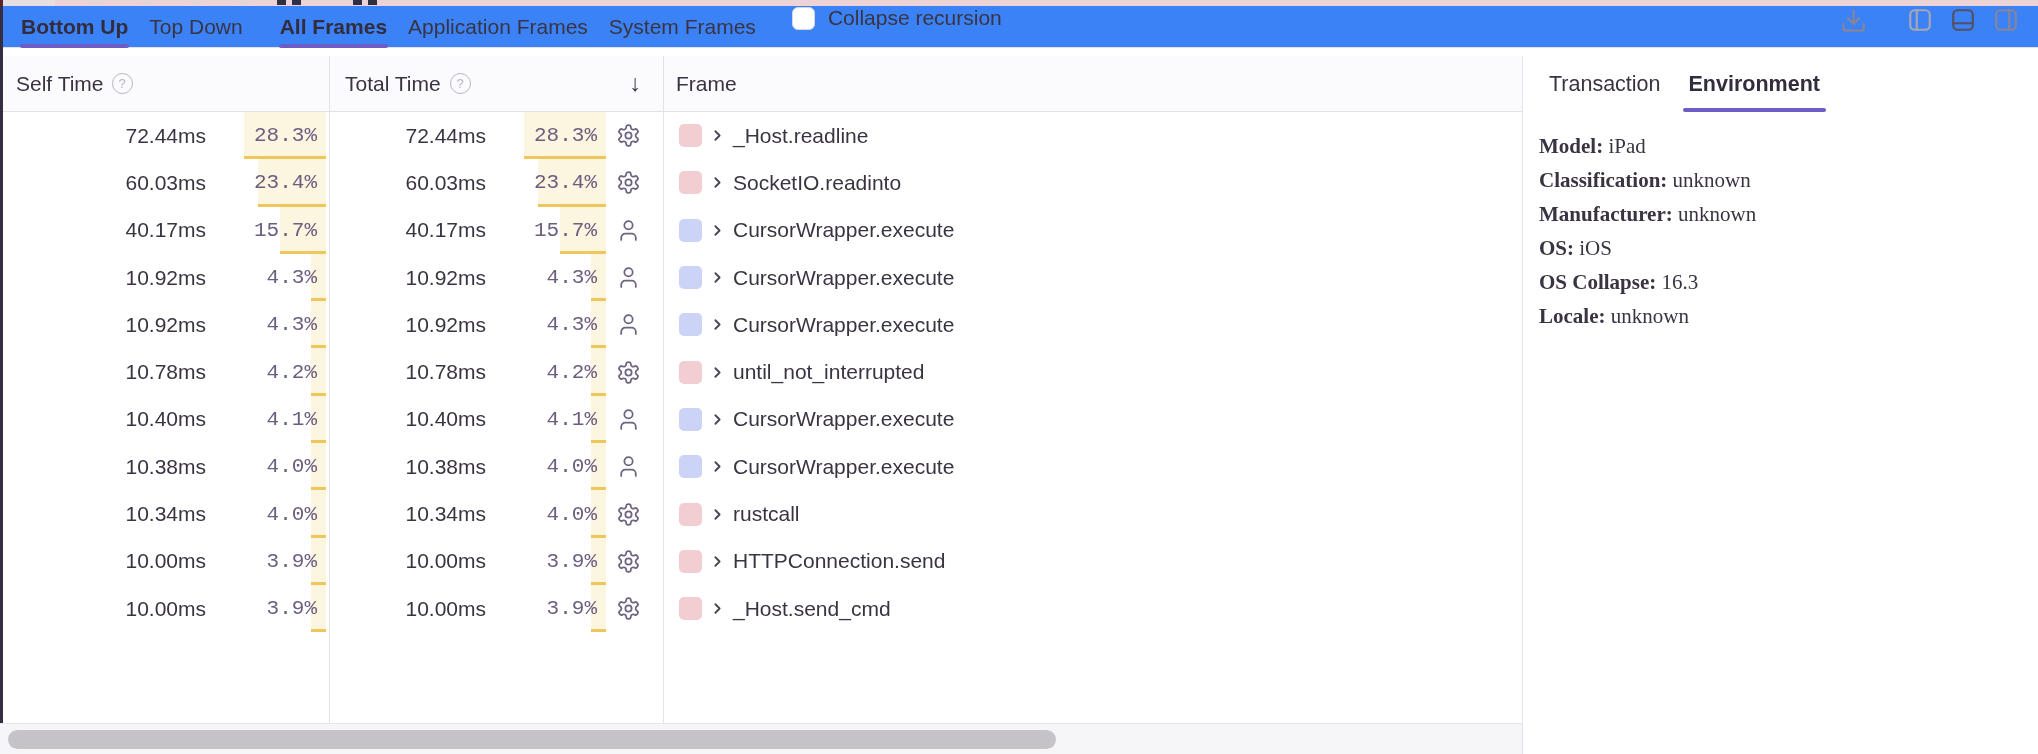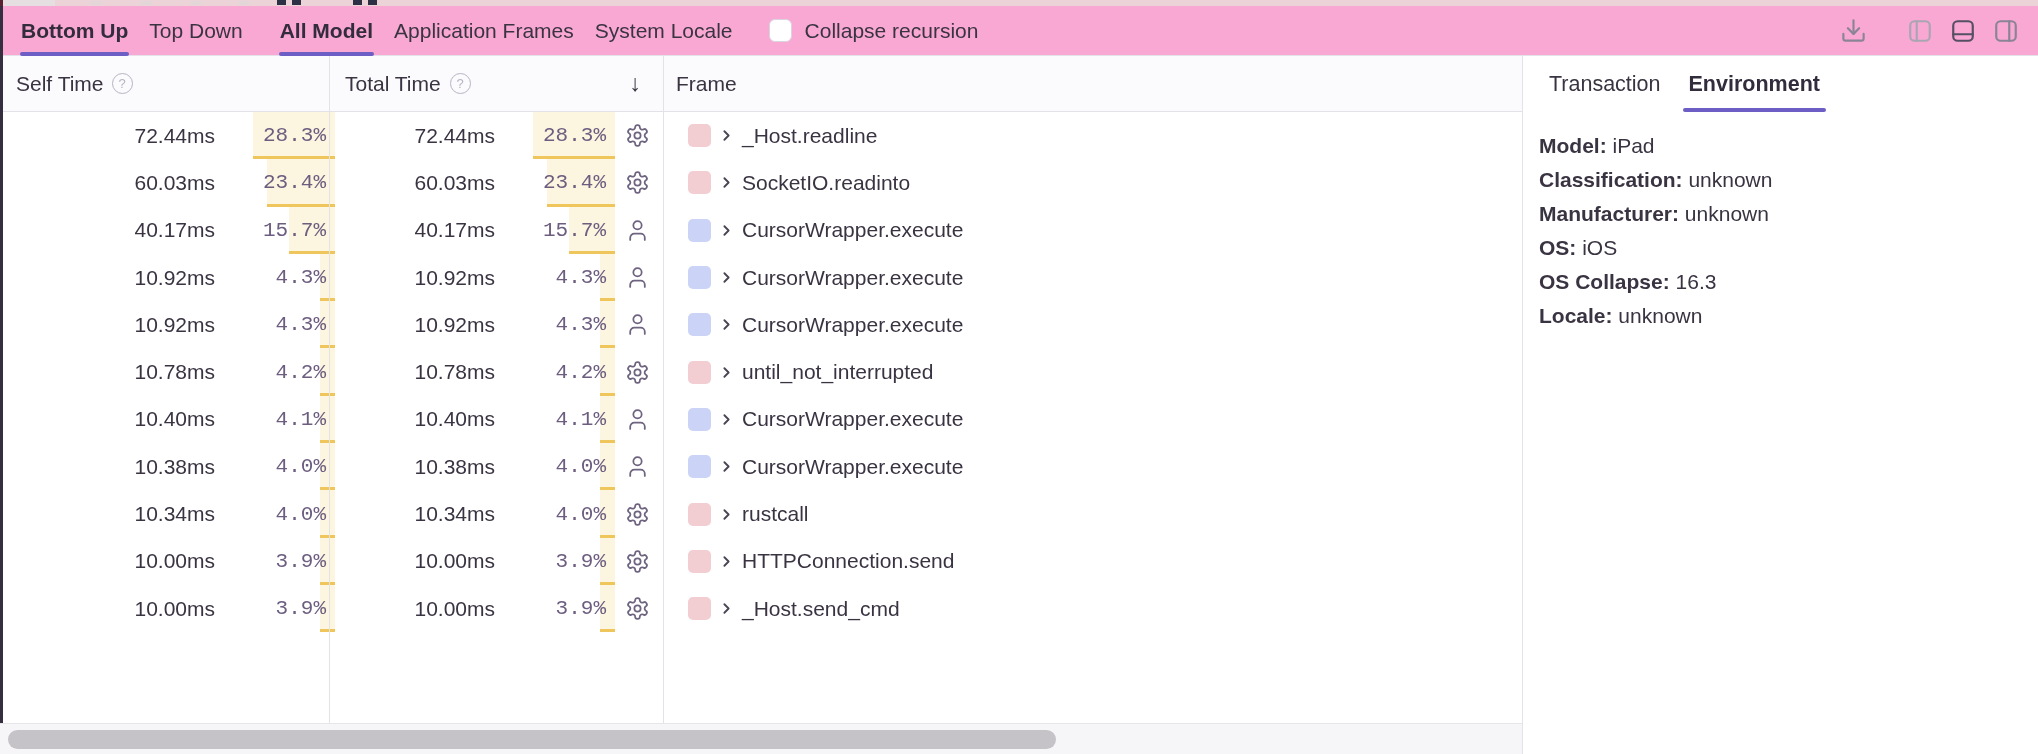--- a/index.html
+++ b/index.html
@@ -12,23 +12,23 @@
   #top-strip { position:absolute; left:0; top:0; width:2038px; height:6px; background:#ecd3d7; }
   #top-strip .seg  { position:absolute; top:0; height:6px; background:#e6dfe1; }
   #top-strip .mark { position:absolute; top:0; height:5px; width:9px; background:#2d3044; }
   #top-strip .dash { position:absolute; top:1px; height:4px; width:12px; background:#e2d6d9; }
   
   #left-edge { position:absolute; left:0; top:0; width:3px; height:723px; background:#352e41; z-index:40; }
   #left-edge .maroon { position:absolute; left:0; top:0; width:3px; height:6px; background:#5a2130; }
 
   
   #toolbar {
-    position:absolute; left:0; top:6px; width:2038px; height:50px;
-    background:#f9a8d4; border-bottom:1px solid #e4e1e9;
-    display:flex; align-items:center; padding-left:20px;
+    position:absolute; left:0; top:6px; width:2038px; height:42px;
+    background:#3b82f6; border-bottom:1px solid #e4e1e9;
+    display:flex; align-items:flex-start; padding-left:20px;
   }
   .tab { position:relative; height:100%; display:flex; align-items:center;
          font-size:21px; color:#3a3442; margin-right:19px; padding:0 1px; cursor:default; }
   .tab.active { font-weight:bold; color:#322c3c; }
   .tab.active::after { content:""; position:absolute; left:0; right:0; bottom:-1px;
          height:4px; border-radius:3px; background:#6d5ec6; }
   .tab.group-start { margin-left:16px; }
   #collapse-wrap { display:flex; align-items:center; gap:13px; margin-left:16px; }
   #collapse-checkbox { width:23px; height:23px; border:1.5px solid #d9d4e0; border-radius:6px; background:#fff; }
   #collapse-label { font-size:21px; color:#3a3442; }
@@ -50,21 +50,21 @@
            color:#b9b3c3; font-size:13px; display:flex; align-items:center; justify-content:center; }
   #sort-arrow { margin-left:auto; font-size:23px; color:#3a3442; }
 
   
   .vline { position:absolute; width:1px; background:#e4e1e9; z-index:5; }
   #vline-1 { left:329px;  top:56px; height:667px; }
   #vline-2 { left:663px;  top:56px; height:667px; }
   #vline-3 { left:1522px; top:56px; height:698px; }
 
   
-  #rows { position:absolute; left:12px; top:112px; width:1522px; height:611px; background:#fff; }
+  #rows { position:absolute; left:3px; top:112px; width:1522px; height:611px; background:#fff; }
   .row { height:47.3px; display:grid; grid-template-columns:329px 334px 859px; }
   .tcell { display:flex; align-items:center; justify-content:flex-end; }
   .cell-self  { padding-right:6px; }
   .cell-total { padding-right:16px; }
   .time { font-size:21px; color:#3a3442; }
   .pct-wrap { position:relative; width:120px; height:100%; display:flex; align-items:center; justify-content:flex-end;font-family:Liberation Mono, monospace; }
   .pct-bar { position:absolute; right:0; top:0; bottom:0; background:#fcf5e0; border-bottom:3px solid #eec65c; }
   .pct-text { position:relative; font-size:21px; color:#6d5e80; padding-right:9px; }
   .icon-slot { width:44px; display:flex; align-items:center; justify-content:center; }
   .cell-frame { display:flex; align-items:center; gap:7px; padding-left:13px; }
@@ -72,21 +72,21 @@
   .chev { display:flex; align-items:center; }
   .frame-name { font-size:21px; color:#3a3442; }
 
   
   #panel { position:absolute; left:1523px; top:56px; width:515px; height:698px; background:#fff; }
   #panel-tabs { height:56px; display:flex; align-items:center; padding-left:24px; gap:24px; font-size:21.5px; }
   .ptab { position:relative; height:100%; display:flex; align-items:center; color:#3a3442; padding:0 2px; }
   .ptab.active { font-weight:bold; color:#322c3c; }
   .ptab.active::after { content:""; position:absolute; left:-4px; right:-4px; bottom:0;
         height:4px; border-radius:3px; background:#6d5ec6; }
-  #panel-fields { padding:17px 25px 0 16px; font-size:21px; line-height:34px; color:#3a3442; }
+  #panel-fields { padding:17px 25px 0 16px; font-size:21px; line-height:34px; color:#3a3442;font-family:Liberation Serif, serif; }
   .field-label { font-weight:bold; }
 
   
   #bottom-bar { position:absolute; left:0; top:723px; width:1522px; height:31px;
         background:#f6f5f7; border-top:1px solid #e8e5ea; }
   #scroll-thumb { position:absolute; left:8px; top:6px; width:1048px; height:19px;
         border-radius:10px; background:#c5c3c8; }
   svg { display:block; }
 </style>
 </head>
@@ -103,23 +103,23 @@
   <div class="mark" style="left:353px;"></div>
   <div class="mark" style="left:368px;"></div>
 </div>
 <div id="left-edge">
     <div class="maroon"></div>
   </div>
 
 <div id="toolbar">
   <div class="tab active">Bottom Up</div>
   <div class="tab">Top Down</div>
-  <div class="tab active group-start">All Model</div>
+  <div class="tab active group-start">All Frames</div>
   <div class="tab">Application Frames</div>
-  <div class="tab">System Locale</div>
+  <div class="tab">System Frames</div>
   <div id="collapse-wrap">
     <div id="collapse-checkbox"></div>
     <span id="collapse-label">Collapse recursion</span>
   </div>
   <div id="toolbar-right">
     <div class="icon-btn" id="download-btn">
       <svg width="27" height="27" viewBox="0 0 24 24" fill="none" stroke="#8a8496" stroke-width="1.9" stroke-linecap="round" stroke-linejoin="round">
         <path d="M21 15v4a2 2 0 0 1-2 2H5a2 2 0 0 1-2-2v-4"></path>
           <polyline points="7 10 12 15 17 10"></polyline>
           <line x1="12" y1="15" x2="12" y2="3"></line>

